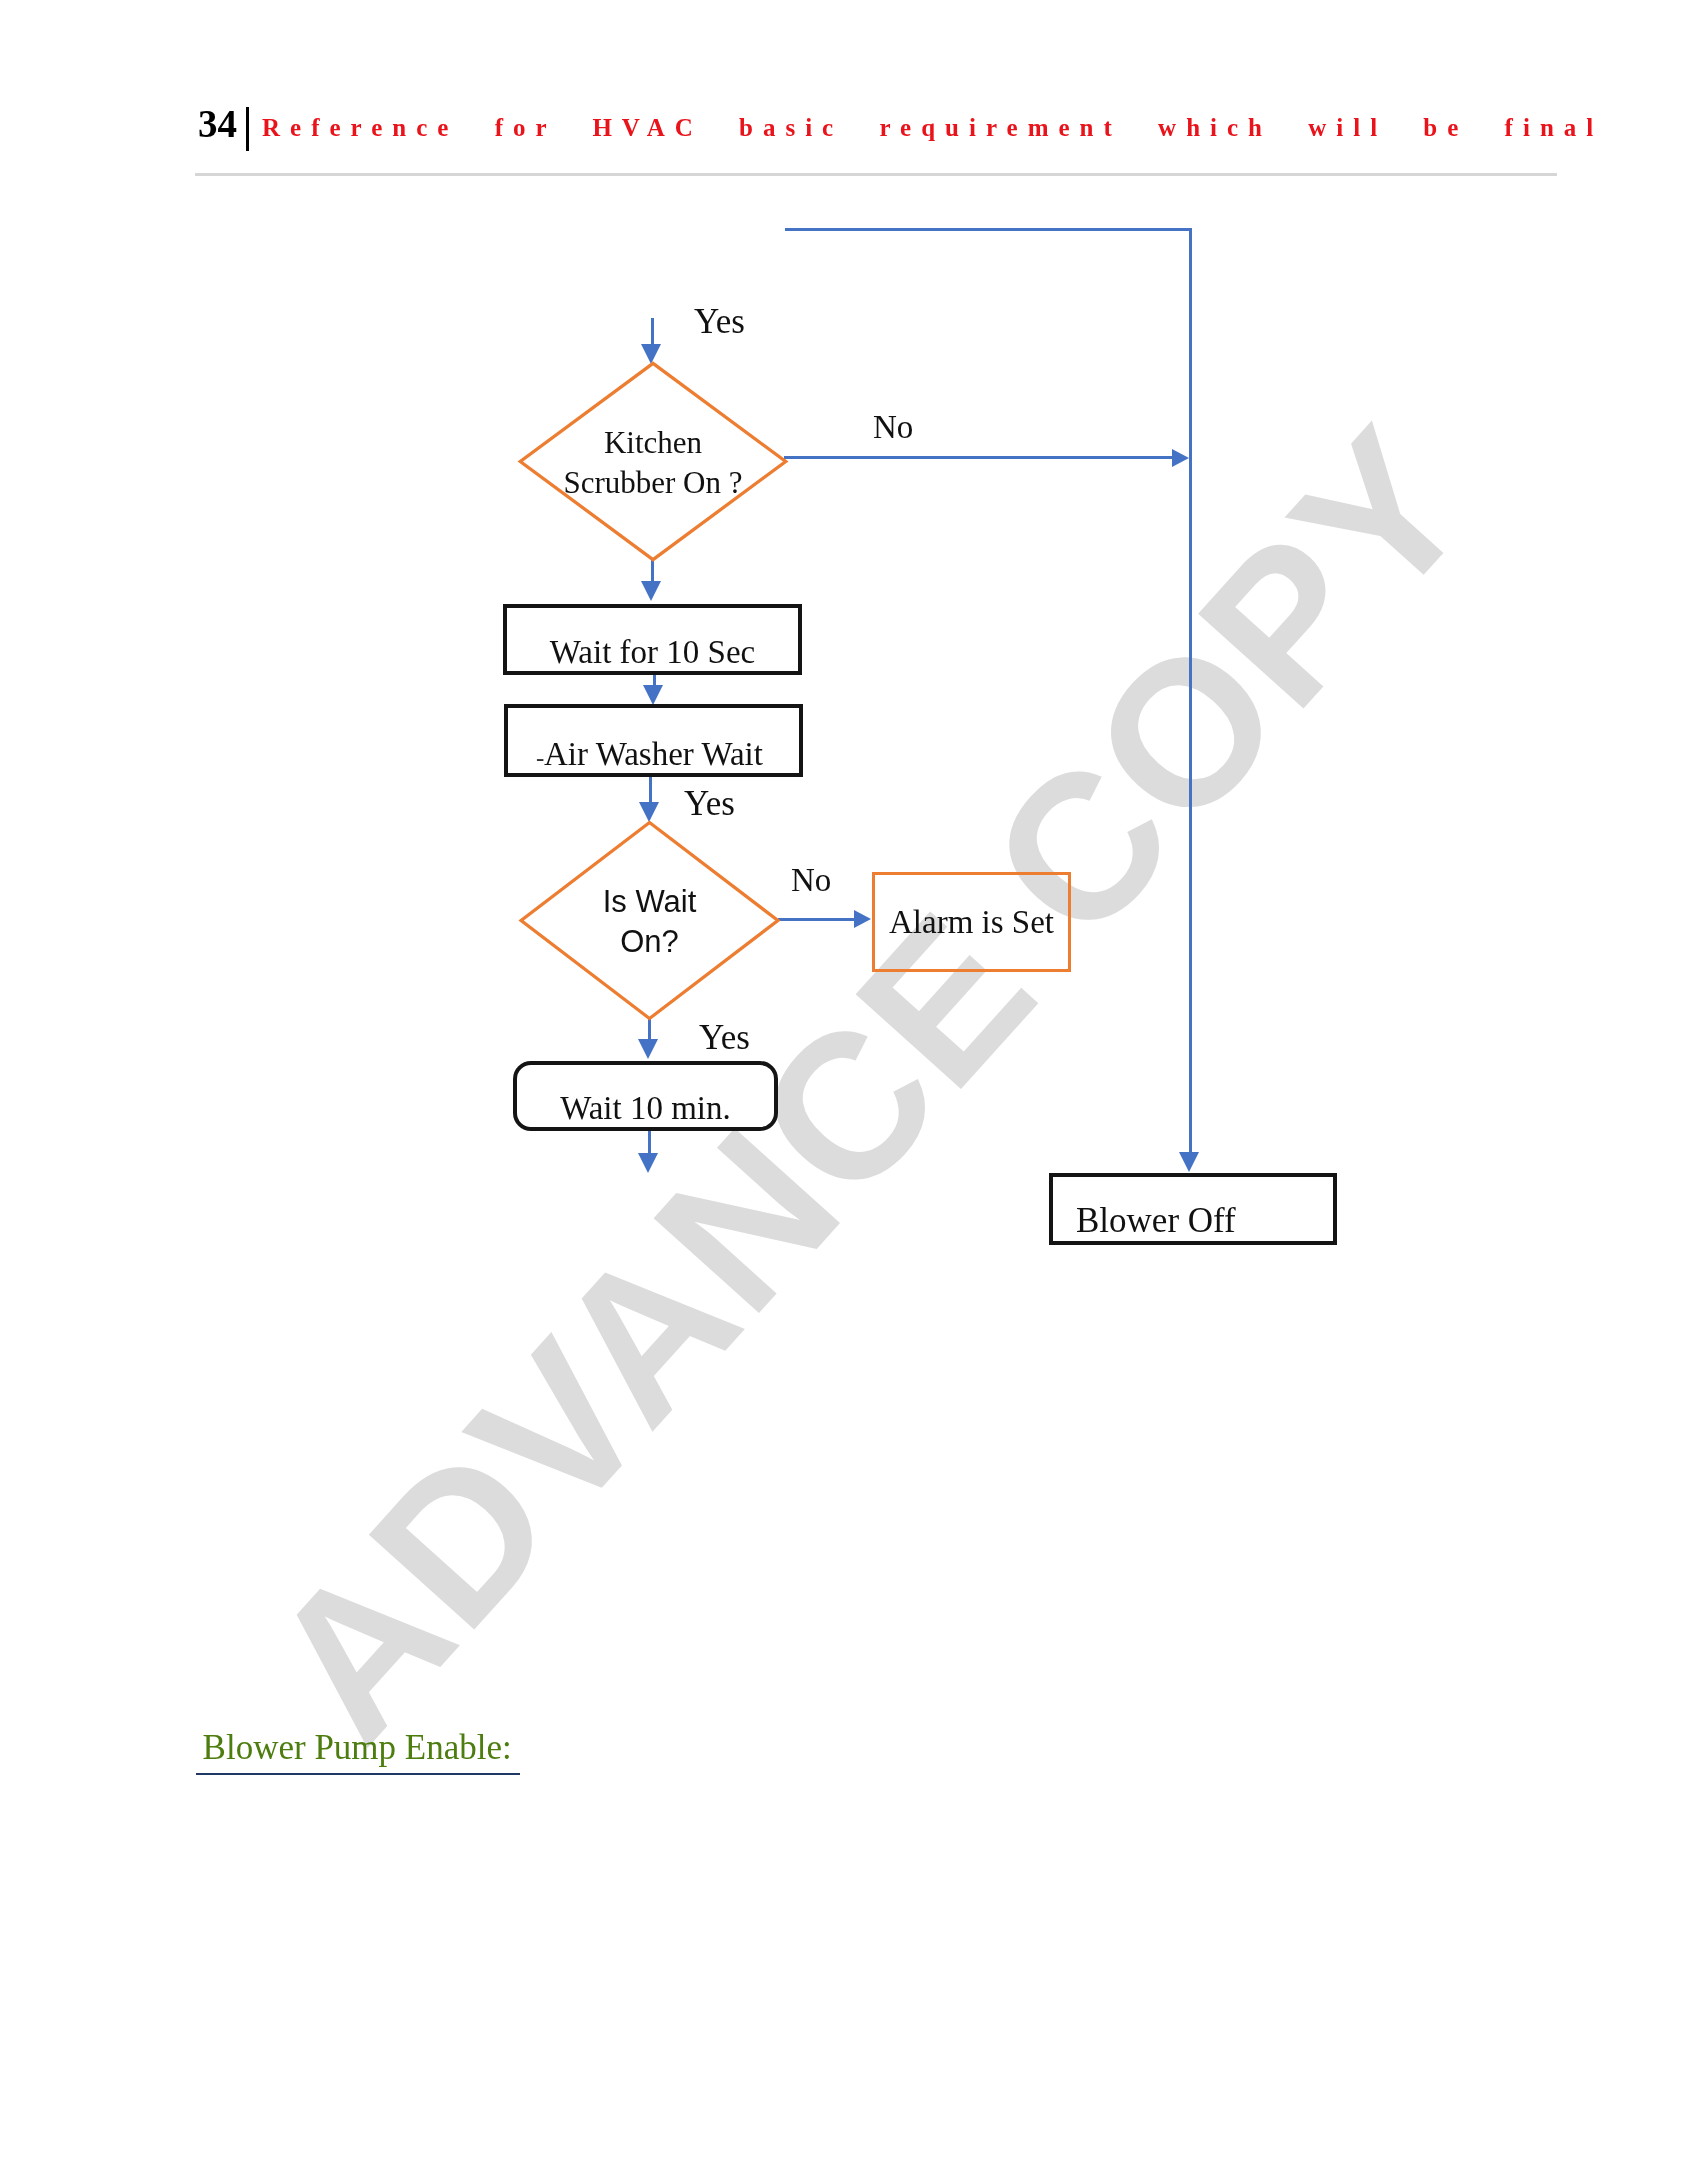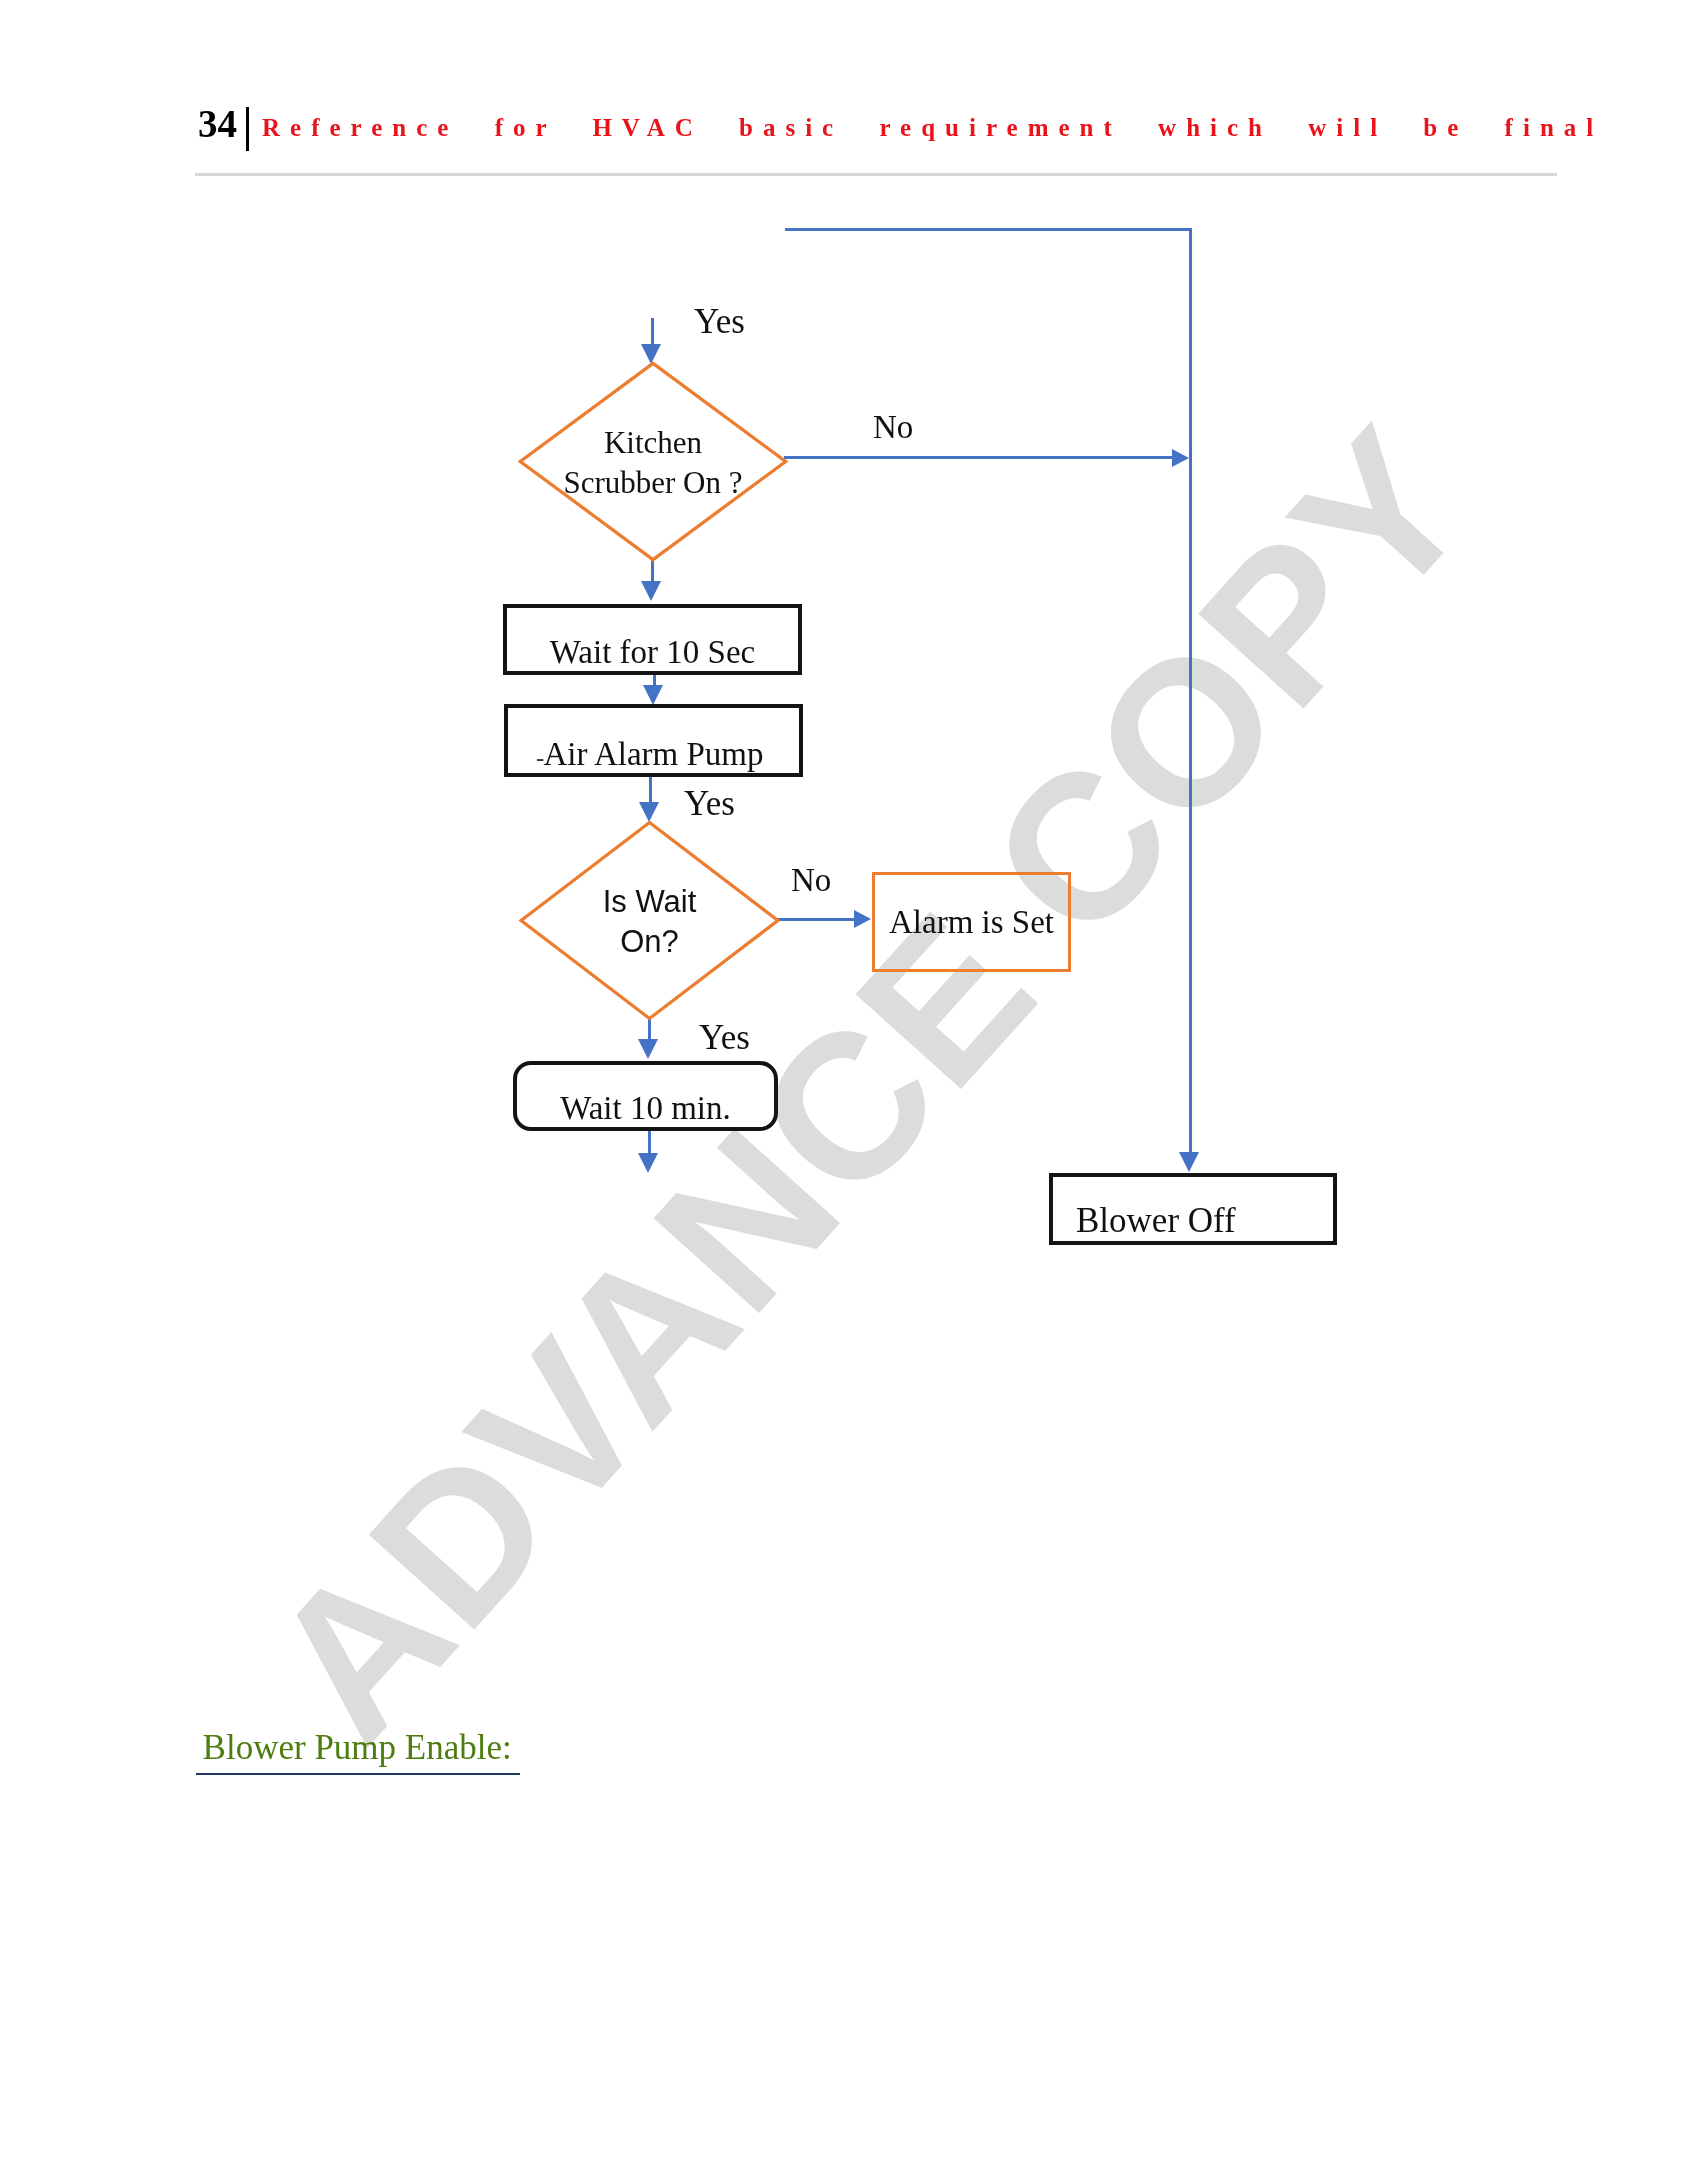--- a/index.html
+++ b/index.html
@@ -114,21 +114,21 @@
   <div class="head-down" style="left:641px;top:581px;"></div>
 
   <div class="procbox" style="left:503px;top:604px;width:299px;height:71px;">
     <span>Wait for 10 Sec</span>
   </div>
 
   <div class="vshaft" style="left:653px;top:675px;height:11.5px;"></div>
   <div class="head-down" style="left:643px;top:685px;"></div>
 
   <div class="procbox" style="left:504px;top:704px;width:299px;height:73px;">
-    <span>Air Alarm Pump</span>
+    <span>Air Washer Wait</span>
     <span class="stray-mark">-</span>
   </div>
 
   <div class="edge-label yes" style="left:684px;top:784px;">Yes</div>
   <div class="vshaft" style="left:649px;top:777px;height:27px;"></div>
   <div class="head-down" style="left:639px;top:802px;"></div>
 
   <svg class="diamond-svg" style="left:517px;top:819px;" width="265" height="203" viewBox="0 0 322 246">
     <polygon points="161,4 317,123 161,242 5,123" fill="none" stroke="#ED7D31" stroke-width="4"></polygon>
   </svg>

